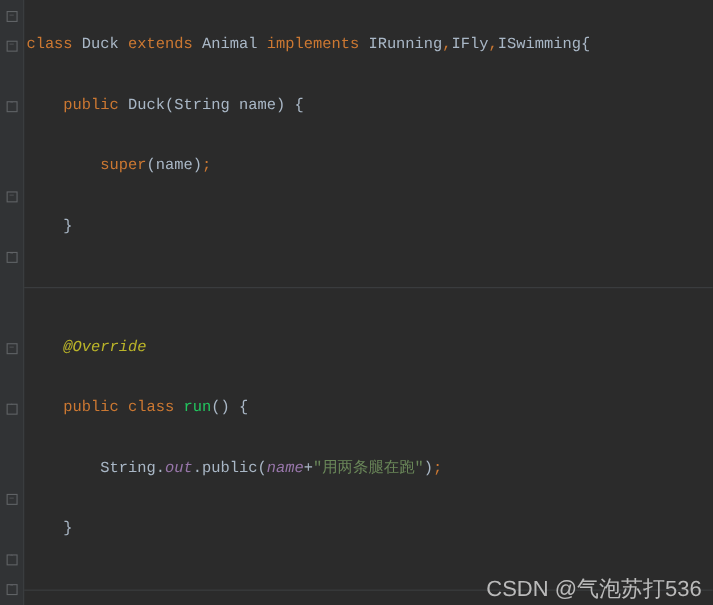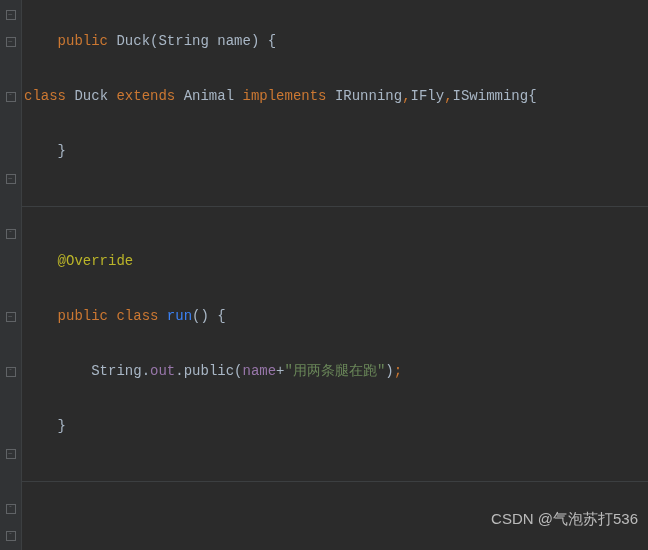--- a/index.html
+++ b/index.html
@@ -57,37 +57,37 @@
       height: 27.5px;
     }
     .hr-line {
       border-top: 1px solid #3c3f41;
       margin-left: -2px;
       position: relative;
       top: 13px;
     }
     .kw { color: #cc7832; }
     .cls { color: #a9b7c6; }
-    .func { color: #3b82f6; }
+    .func { color: #22c55e; }
     .str { color: #6a8759; }
-    .field { color: #9876aa; }
-    .annot { color: #bbb529; }
+    .field { color: #9876aa; font-style: italic; }
+    .annot { color: #bbb529; font-style: italic; }
     .paren { color: #a9b7c6; }
     .semi { color: #cc7832; }
     .comma { color: #cc7832; }
     .plus { color: #a9b7c6; }
     .brace { color: #a9b7c6; }
     .param { color: #a9b7c6; }
     .watermark {
       position: absolute;
-      bottom: 18px;
+      bottom: 0;
       right: 10px;
       color: #d4d4d4;
       font-family: Arial, sans-serif;
-      font-size: 15px;
+      font-size: 20px;
       opacity: 0.85;
     }
   </style>
 </head>
 <body>
 
 <div class="editor">
   <div class="gutter">
     <div class="gutter-icon">
         <div class="fold-icon">−</div>
@@ -124,22 +124,23 @@
       </div>
     <div class="gutter-icon"></div>
     <div class="gutter-icon">
         <div class="fold-icon">ˆ</div>
       </div>
     <div class="gutter-icon">
         <div class="fold-icon">ˆ</div>
       </div>
   </div>
   <div class="code">
+<div class="line"><span class="kw">class</span> <span class="cls">Duck</span> <span class="kw">extends</span> <span class="cls">Animal</span> <span class="kw">implements</span> <span class="cls">IRunning</span><span class="comma">,</span><span class="cls">IFly</span><span class="comma">,</span><span class="cls">ISwimming</span><span class="brace">{</span></div>
 <div class="line">    <span class="kw">public</span> <span class="cls">Duck</span><span class="paren">(</span><span class="cls">String</span> <span class="param">name</span><span class="paren">)</span> <span class="brace">{</span></div>
-<div class="line"><span class="kw">class</span> <span class="cls">Duck</span> <span class="kw">extends</span> <span class="cls">Animal</span> <span class="kw">implements</span> <span class="cls">IRunning</span><span class="comma">,</span><span class="cls">IFly</span><span class="comma">,</span><span class="cls">ISwimming</span><span class="brace">{</span></div>
+<div class="line">        <span class="kw">super</span><span class="paren">(</span><span class="param">name</span><span class="paren">)</span><span class="semi">;</span></div>
 <div class="line">    <span class="brace">}</span></div>
 <div class="line"><div class="hr-line"></div></div>
 <div class="line">    <span class="annot">@Override</span></div>
 <div class="line">    <span class="kw">public</span> <span class="kw">class</span> <span class="func">run</span><span class="paren">(</span><span class="paren">)</span> <span class="brace">{</span></div>
 <div class="line">        <span class="cls">String</span><span>.</span><span class="field">out</span><span>.</span><span class="cls">public</span><span class="paren">(</span><span class="field">name</span><span class="plus">+</span><span class="str">"用两条腿在跑"</span><span class="paren">)</span><span class="semi">;</span></div>
 <div class="line">    <span class="brace">}</span></div>
 <div class="line"><div class="hr-line"></div></div>
 
 
 

